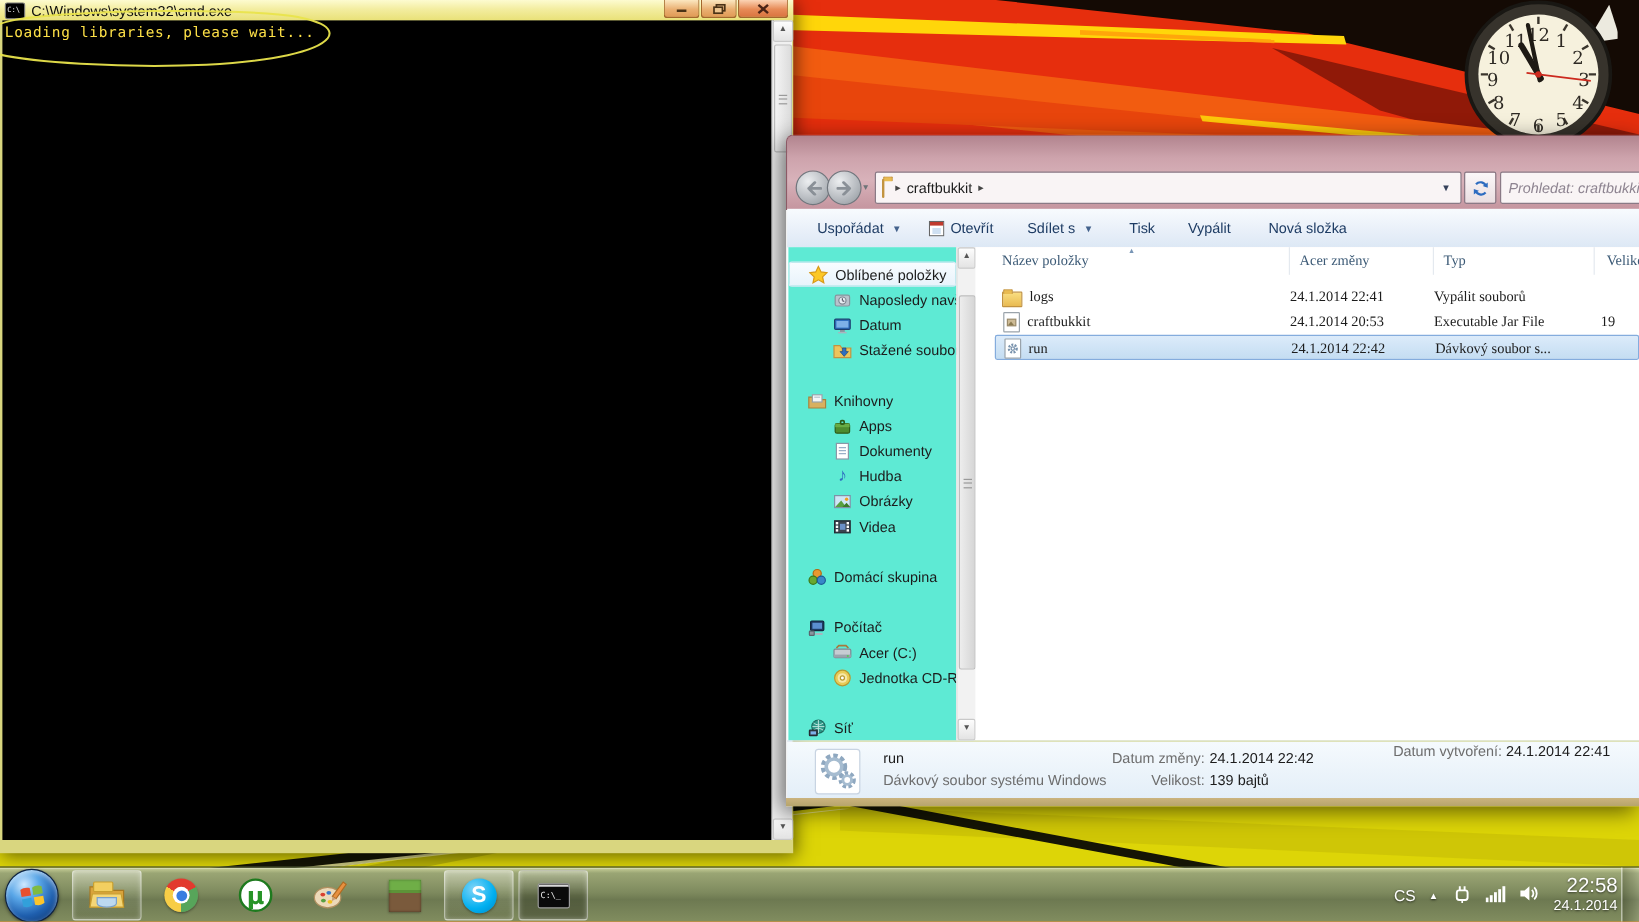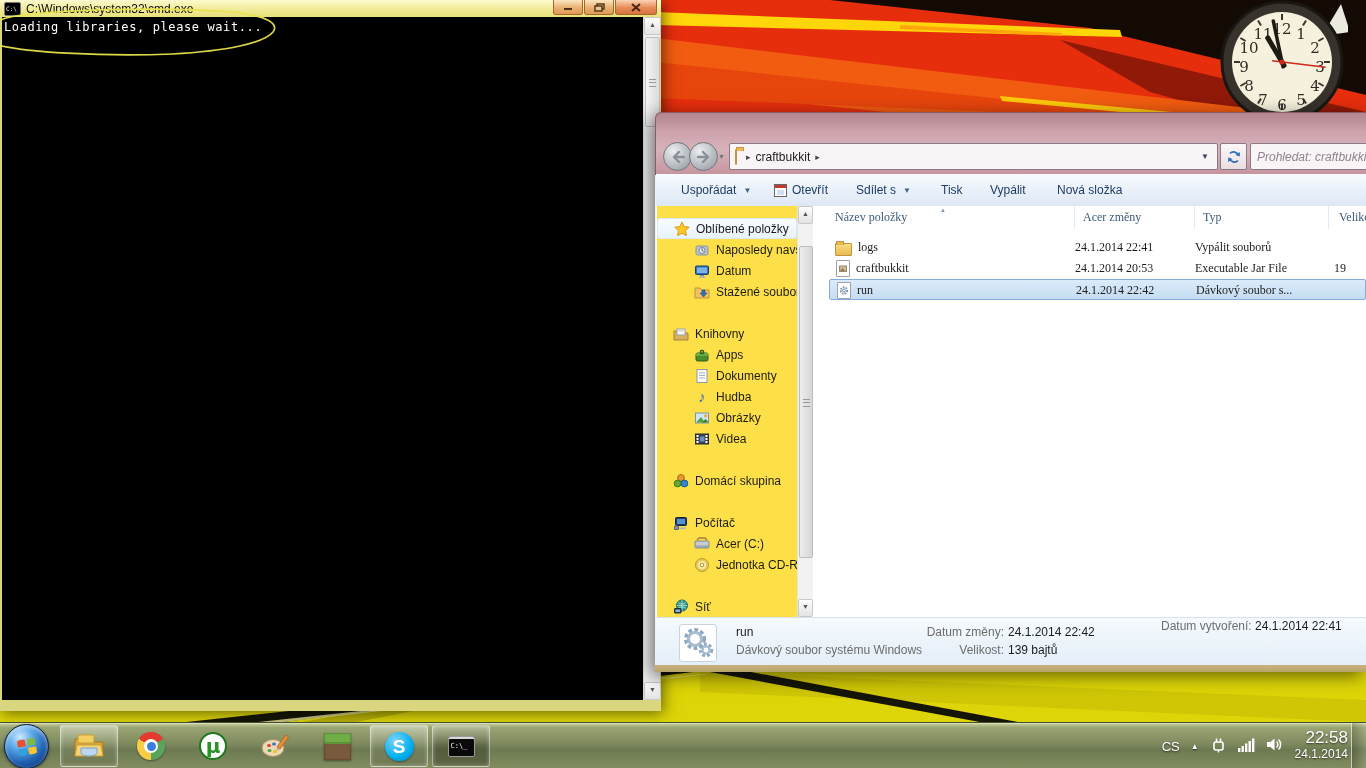--- a/index.html
+++ b/index.html
@@ -12,21 +12,21 @@
 
   
   .cmd-window{position:absolute;left:0;top:0;width:661px;height:711px;background:#d9d67f;box-shadow:2px 2px 14px rgba(0,0,0,.55);}
   .cmd-titlebar{position:absolute;left:0;top:0;right:0;height:17px;background:linear-gradient(180deg,#fdfbd0,#f3eda0 45%,#e9e178);display:flex;align-items:center;padding-left:4px;font-size:12px;color:#0c0c0c;white-space:nowrap;}
   .cmd-appicon{width:14px;height:12px;background:#000;border:1px solid #777;border-radius:2px;color:#e8e8e8;font:6px/11px "DejaVu Sans Mono",monospace;text-align:left;padding-left:1px;margin-right:5px;flex:none;overflow:hidden;}
   .cmd-caption-buttons{position:absolute;right:4px;top:0;display:flex;gap:1px;}
   .cap-btn{width:28px;height:14px;background:linear-gradient(180deg,#fbe7c0,#eab072 55%,#e09a56);border:1px solid #a4672d;border-top:none;border-radius:0 0 3px 3px;display:flex;align-items:center;justify-content:center;}
   .cap-btn.close{width:40px;background:linear-gradient(180deg,#fbd3b4,#e78b57 55%,#d97440);}
   .cap-btn svg{display:block;}
   .cmd-body{position:absolute;left:2px;top:17px;width:643px;bottom:11px;background:#000;}
-  .cmd-line{padding:3px 2px 0 2px;font:12px/15px "DejaVu Sans Mono",monospace;color:#ffffff;letter-spacing:.6px;white-space:pre;}
+  .cmd-line{padding:3px 2px 0 2px;font:12px/15px "DejaVu Sans Mono",monospace;color:#fde047;letter-spacing:.6px;white-space:pre;}
   .annotation{position:absolute;left:-8px;top:4px;pointer-events:none;z-index:4;}
   .cmd-scrollbar{position:absolute;top:17px;right:1px;width:16px;bottom:11px;background:#f0f0f0;border-left:1px solid #d8d8d8;}
   .sb-btn{position:absolute;left:0;width:15px;height:16px;background:linear-gradient(180deg,#fdfdfd,#e3e3e3);border:1px solid #c9c9c9;border-radius:2px;color:#555;font-size:7px;line-height:14px;text-align:center;}
   .sb-up{top:0;} .sb-down{bottom:0;}
   .cmd-thumb{position:absolute;left:1px;top:20px;width:13px;height:88px;background:linear-gradient(90deg,#f4f4f4,#dcdcdc);border:1px solid #bdbdbd;border-radius:2px;}
   .grip{position:absolute;left:3px;top:50%;width:7px;height:6px;margin-top:-3px;border-top:1px solid #9a9a9a;border-bottom:1px solid #9a9a9a;}
   .grip::after{content:"";position:absolute;left:0;top:2px;width:7px;height:0;border-top:1px solid #9a9a9a;}
 
   
   .explorer{position:absolute;left:655px;top:112px;width:711px;height:560px;box-shadow:-4px 4px 18px rgba(0,0,0,.55);border-radius:6px 0 0 0;}
@@ -41,21 +41,21 @@
   .refresh-btn{position:absolute;left:564px;top:30px;width:25px;height:25px;background:linear-gradient(180deg,#fbf7f8,#e9dee1);border:1px solid #8a7a86;border-radius:2px;display:flex;align-items:center;justify-content:center;}
   .search-box{position:absolute;left:594px;top:30px;width:150px;height:25px;background:#f9f4f5;border:1px solid #8a7a86;border-radius:2px;}
   .search-box input{width:100%;height:100%;border:none;background:transparent;outline:none;font:12px "Liberation Sans",sans-serif;padding:0 6px;box-sizing:border-box;}
   .search-box input::placeholder{color:#8d8390;font-style:italic;}
 
   .ex-toolbar{position:absolute;left:1px;top:62px;right:0;height:32px;background:linear-gradient(180deg,#f8fbfe,#e9f0f9 55%,#dde8f5);border-bottom:1px solid #ccd9e8;font-size:12px;color:#1e3c64;}
   .tb-item{position:absolute;top:0;height:32px;display:flex;align-items:center;gap:5px;white-space:nowrap;}
   .tb-caret{font-size:8px;color:#44628c;margin-left:2px;}
 
   .ex-main{position:absolute;left:1px;top:94px;right:0;height:411px;background:#fff;}
-  .ex-sidebar{position:absolute;left:1px;top:0;width:140px;height:100%;background:#fde047;padding-top:12px;box-sizing:border-box;font-size:12px;color:#1c1c1c;overflow:hidden;}
+  .ex-sidebar{position:absolute;left:1px;top:0;width:140px;height:100%;background:#5eead4;padding-top:12px;box-sizing:border-box;font-size:12px;color:#1c1c1c;overflow:hidden;}
   .side-item{height:21px;display:flex;align-items:center;gap:6px;padding-left:16px;white-space:nowrap;}
   .side-item.ind{padding-left:37px;}
   .side-item.sect-gap{margin-top:21px;}
   .side-item.hl{background:linear-gradient(180deg,#f8fcff,#e8f3fb);border:1px solid #d9e9f5;border-radius:3px;height:19px;}
   .i{display:inline-block;width:16px;height:16px;flex:none;position:relative;}
   .note-glyph{color:#2f6fc0;font-size:15px;line-height:16px;width:16px;text-align:center;flex:none;}
   .ex-sidescroll{position:absolute;left:141px;top:0;width:15px;height:100%;background:#f2f2f2;border-left:1px solid #e2e2e2;}
   .side-thumb{position:absolute;left:1px;top:40px;width:12px;height:310px;background:linear-gradient(90deg,#ededed,#d6d6d6);border:1px solid #bdbdbd;border-radius:2px;}
 
   .ex-list{position:absolute;left:157px;top:0;right:0;height:100%;background:#fff;font-size:12px;color:#1c1c1c;font-family:Liberation Serif, serif;}

